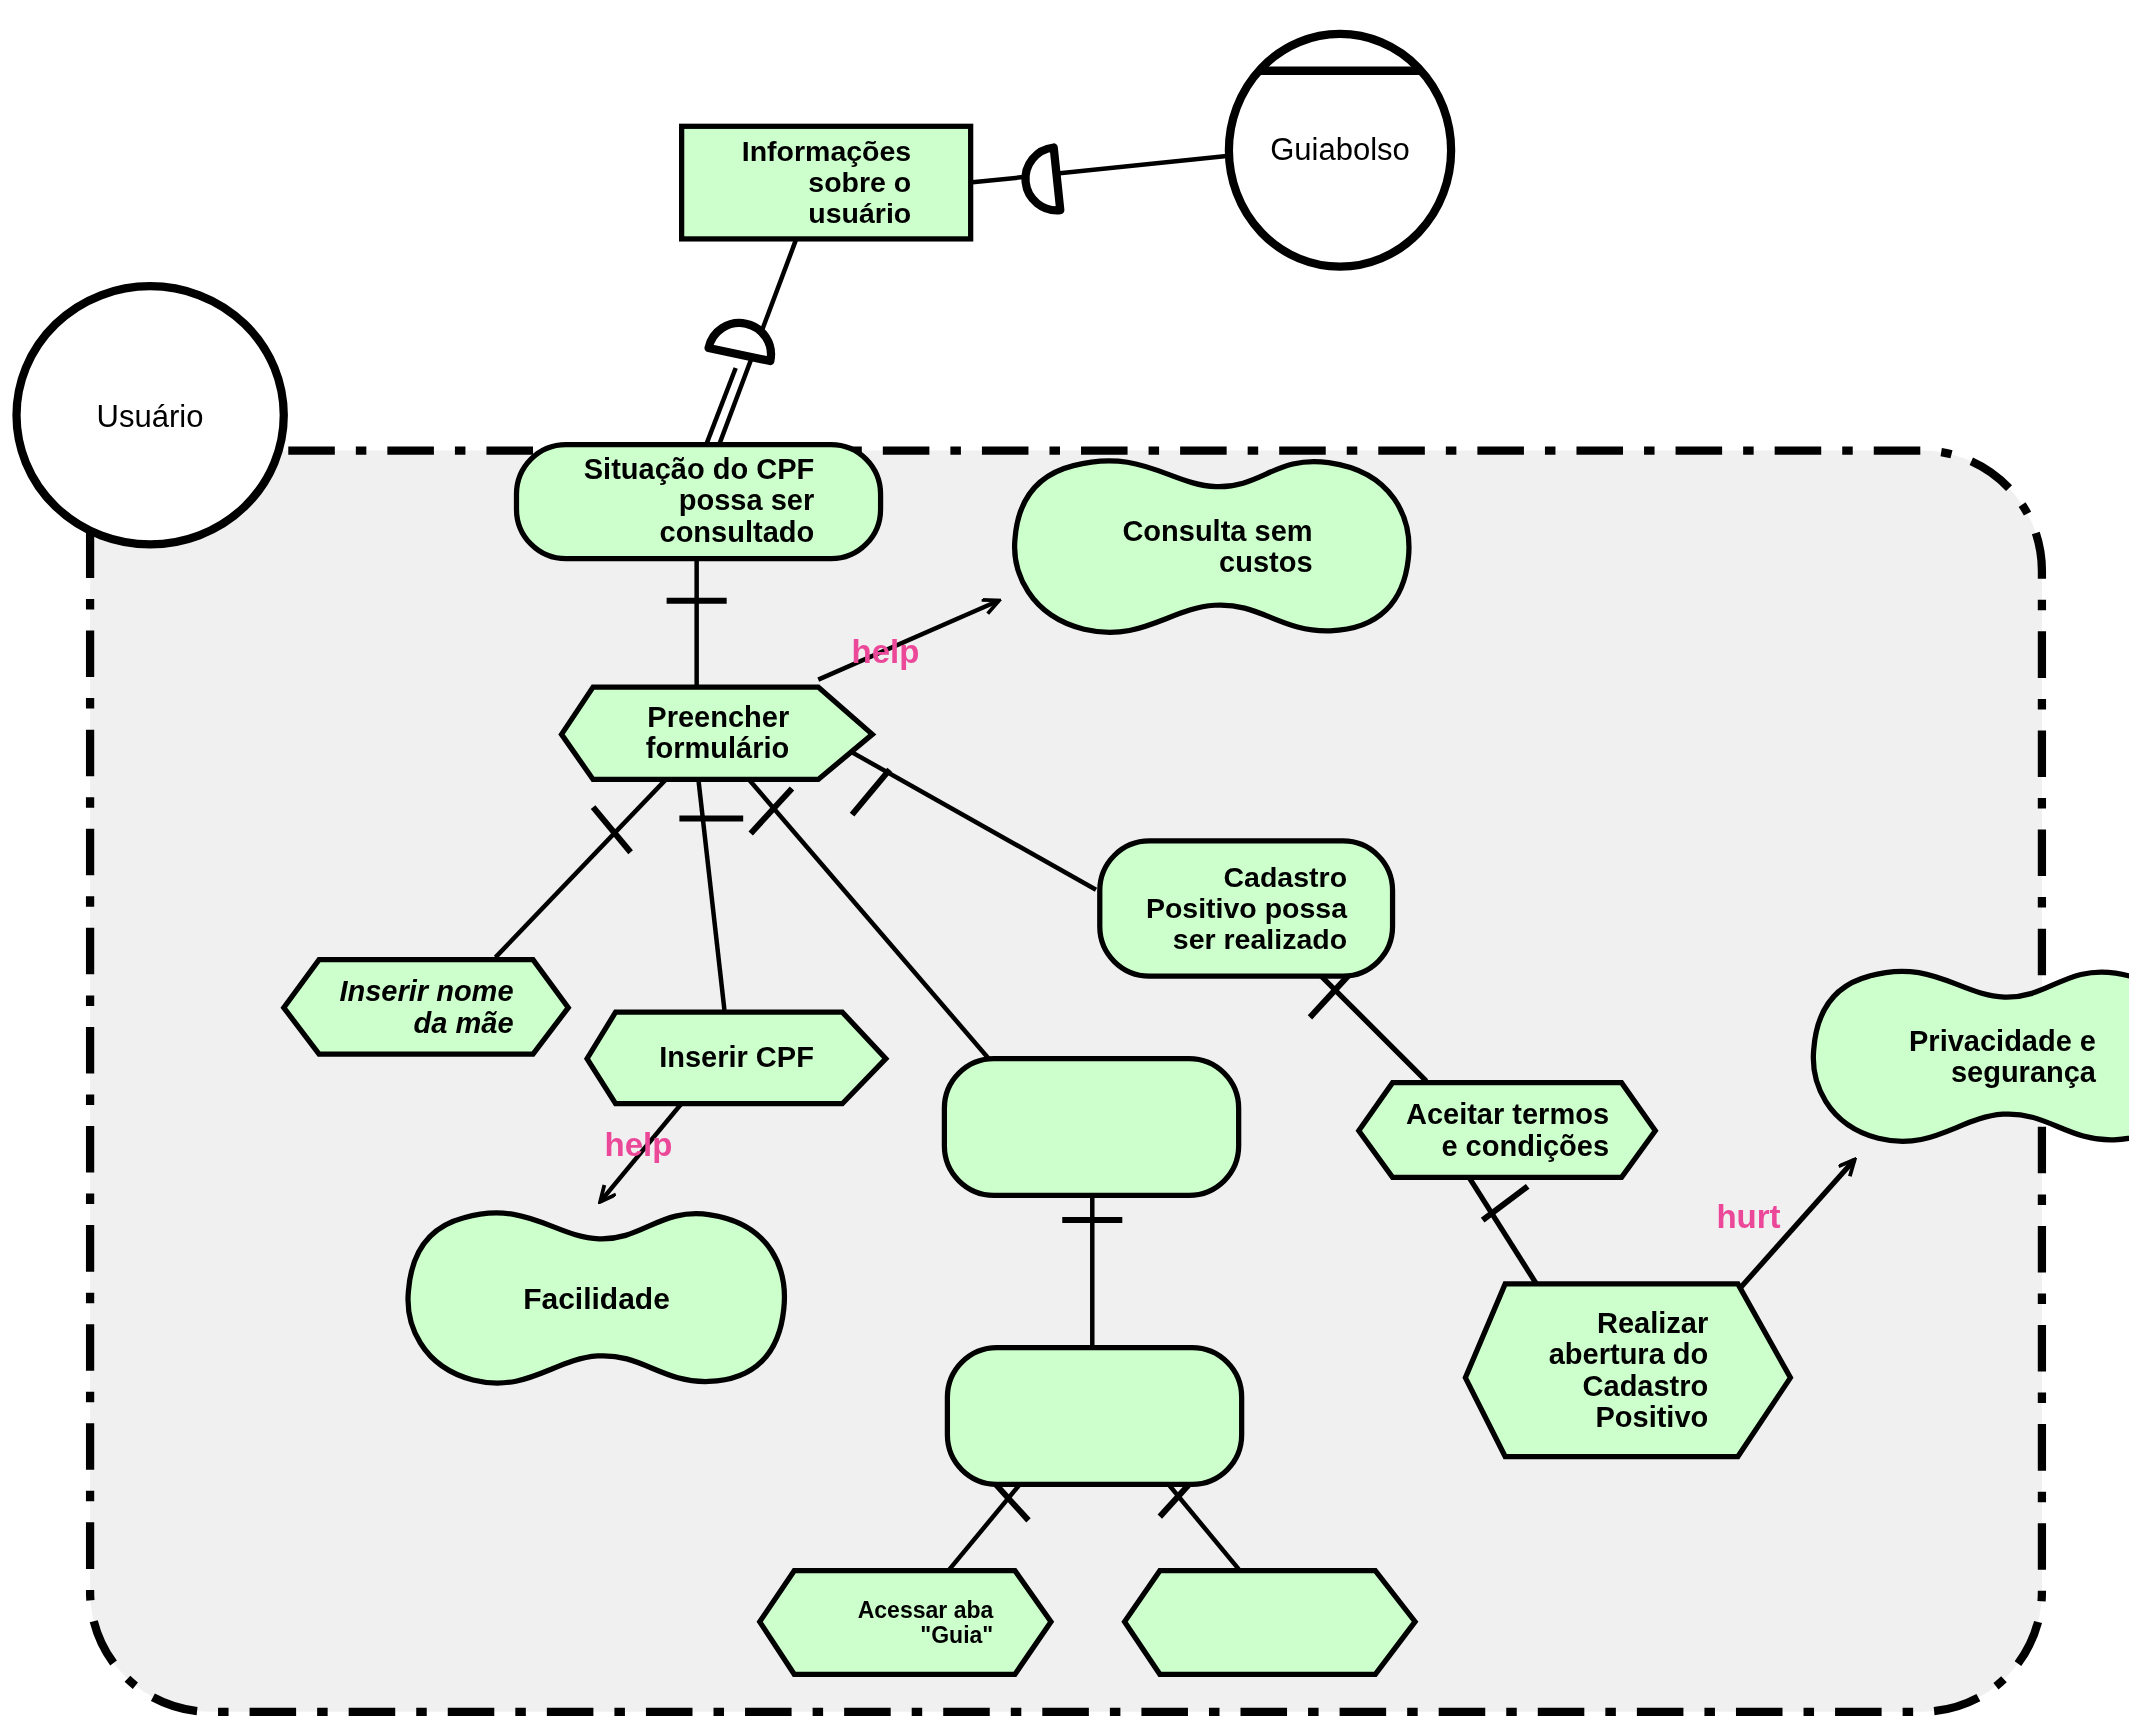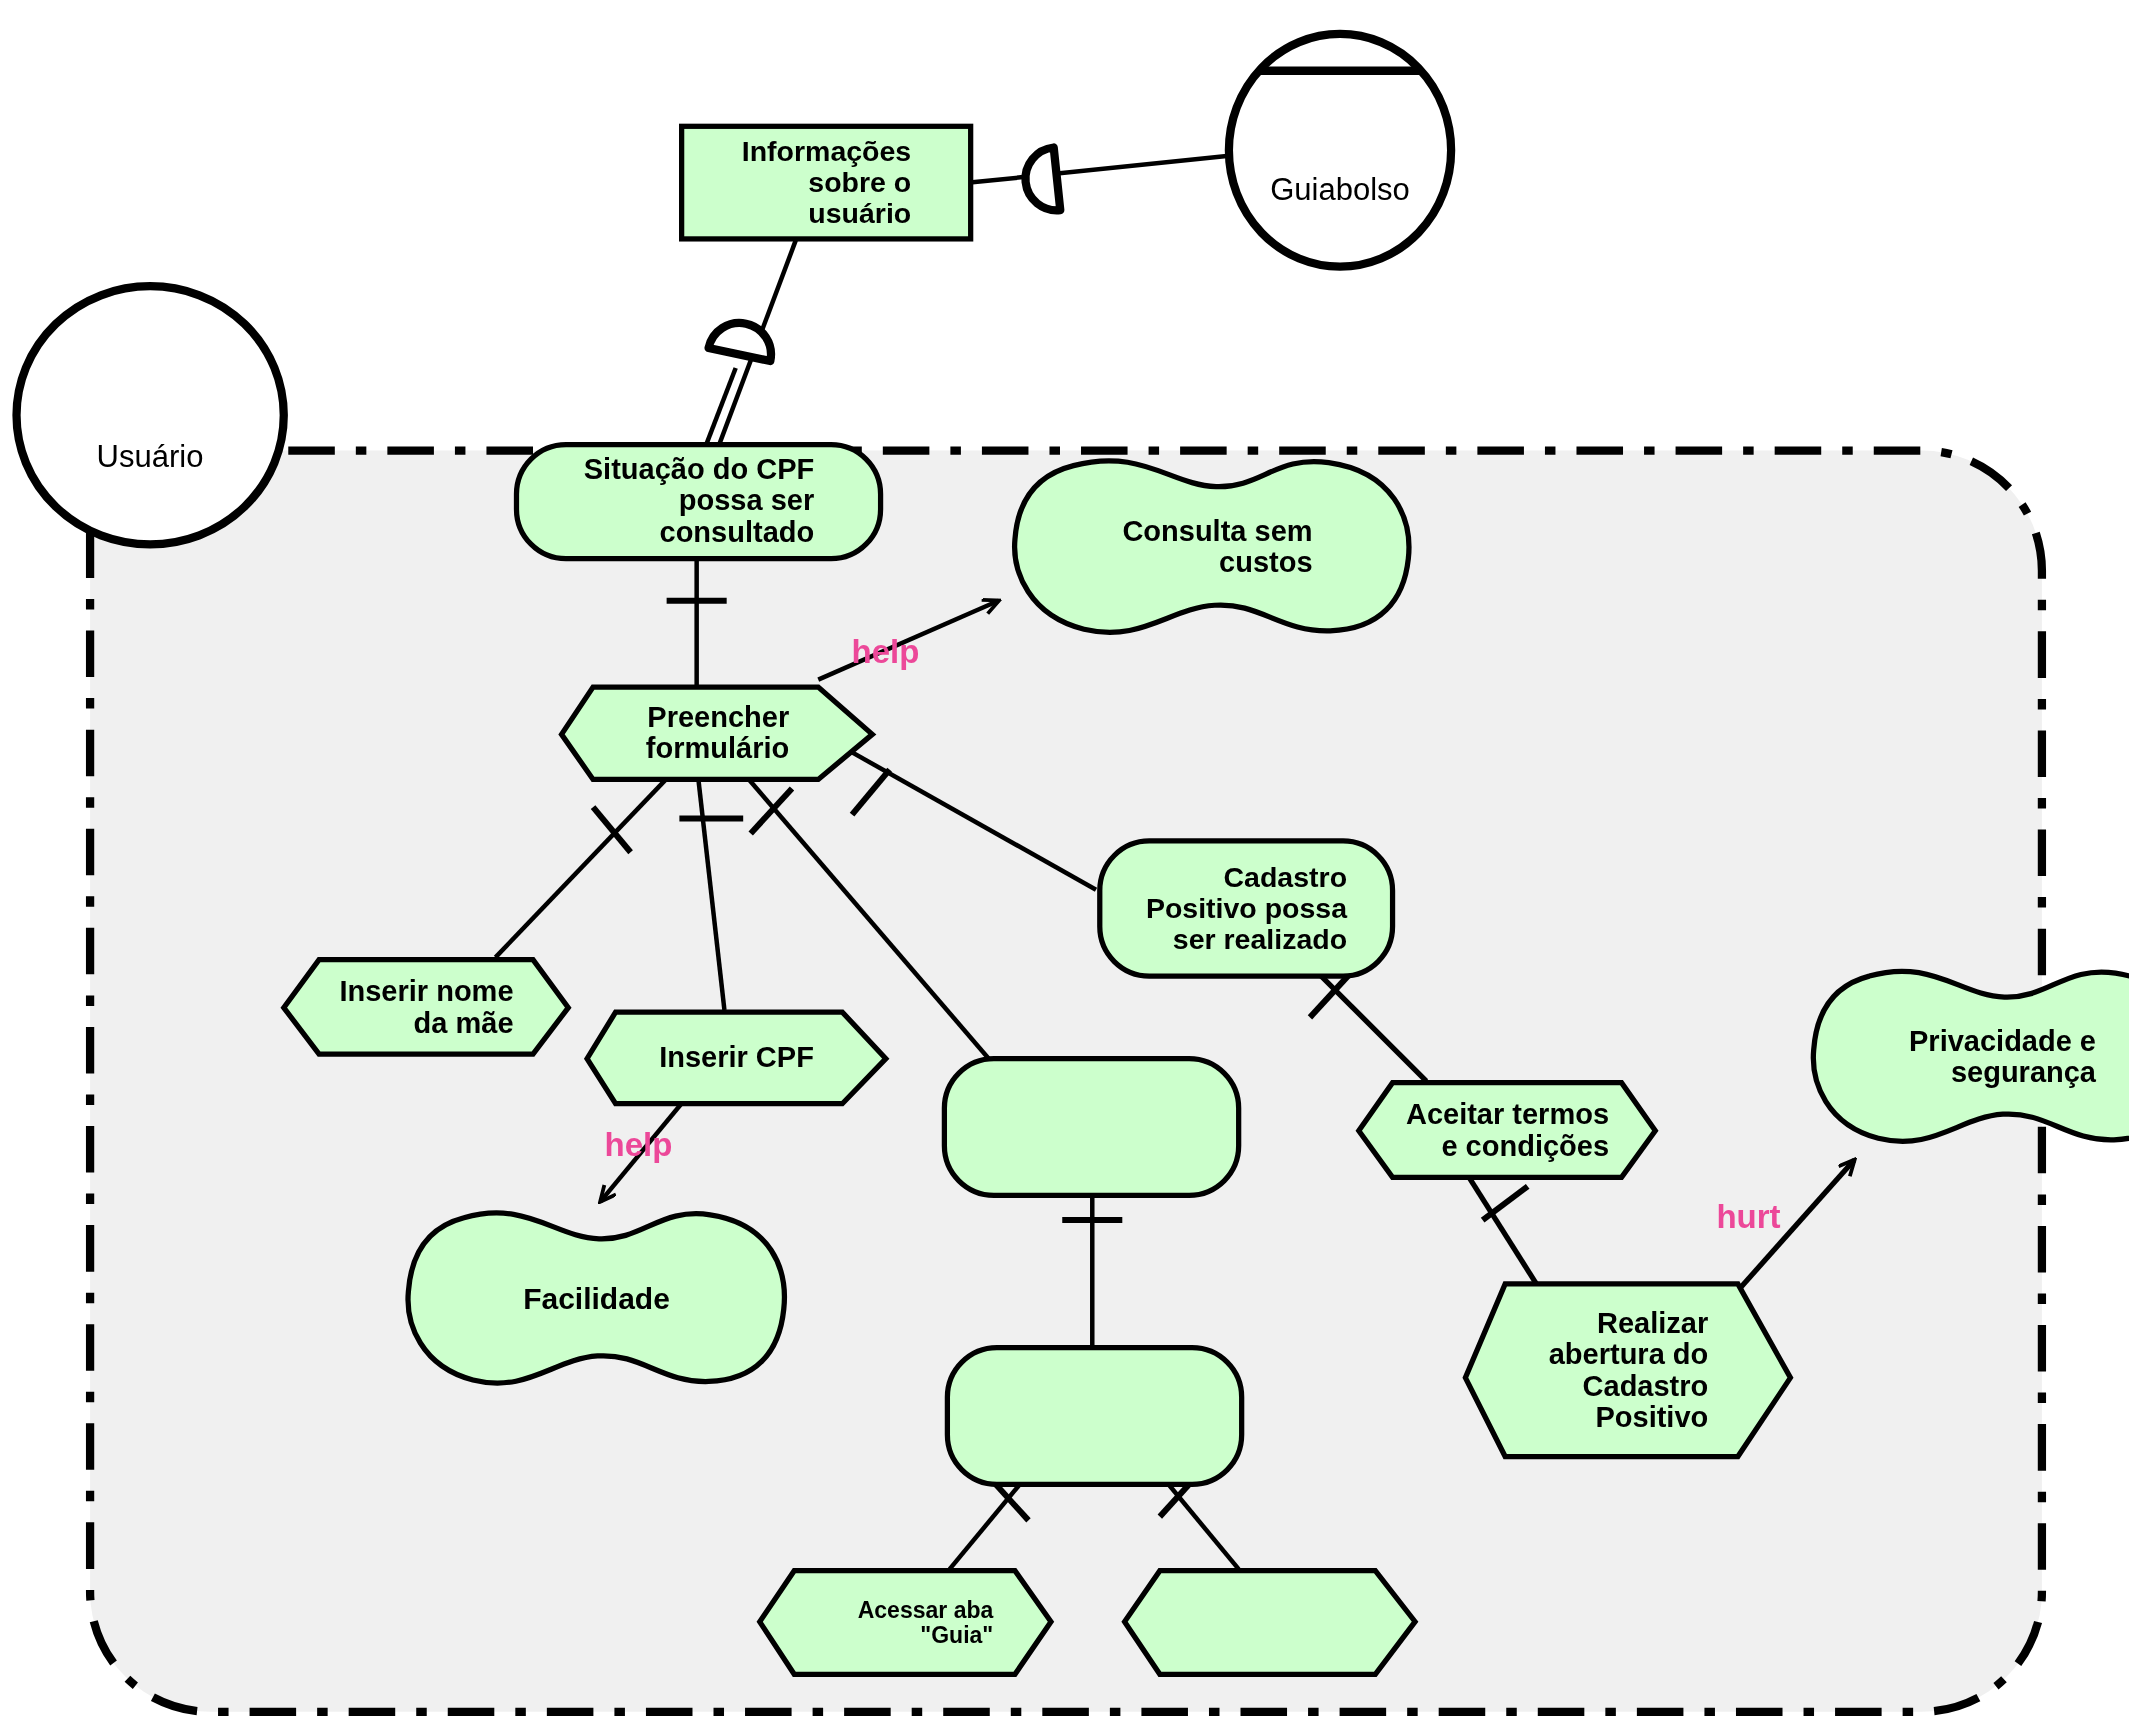--- a/index.html
+++ b/index.html
@@ -35,21 +35,20 @@
   }
   .actor-label {
     position: absolute;
     display: flex;
     align-items: center;
     justify-content: center;
     text-align: center;
     font-weight: normal;
     color: #000000;
     pointer-events: none;
-    margin-top: 40px;
   }
   .edge-label {
     position: absolute;
     display: flex;
     align-items: center;
     justify-content: center;
     text-align: center;
     font-weight: bold;
     color: #ec4899;
     pointer-events: none;
@@ -197,21 +196,21 @@
   <div class="node-label" style="left:517px; top:444px; width:364px; height:114px; font-size:29px;">Situação do CPF
 possa ser
 consultado</div>
 
   <div class="node-label" style="left:1030px; top:487px; width:375px; height:120px; font-size:29px;">Consulta sem
 custos</div>
 
   <div class="node-label" style="left:562px; top:687px; width:311px; height:92px; font-size:29px;">Preencher
 formulário</div>
 
-  <div class="node-label" style="left:284px; top:960px; width:285px; height:95px; font-size:29px;">Inserir nome
+  <div class="node-label" style="left:284px; top:960px; width:285px; height:95px; font-size:29px;font-style:italic;">Inserir nome
 da mãe</div>
 
   <div class="node-label" style="left:587px; top:1012px; width:299px; height:92px; font-size:29px;">Inserir CPF</div>
 
   <div class="node-label" style="left:405px; top:1239px; width:383px; height:120px; font-size:30px;">Facilidade</div>
 
   <div class="node-label" style="left:1100px; top:841px; width:293px; height:135px; font-size:28.5px;">Cadastro
 Positivo possa
 ser realizado</div>
 

